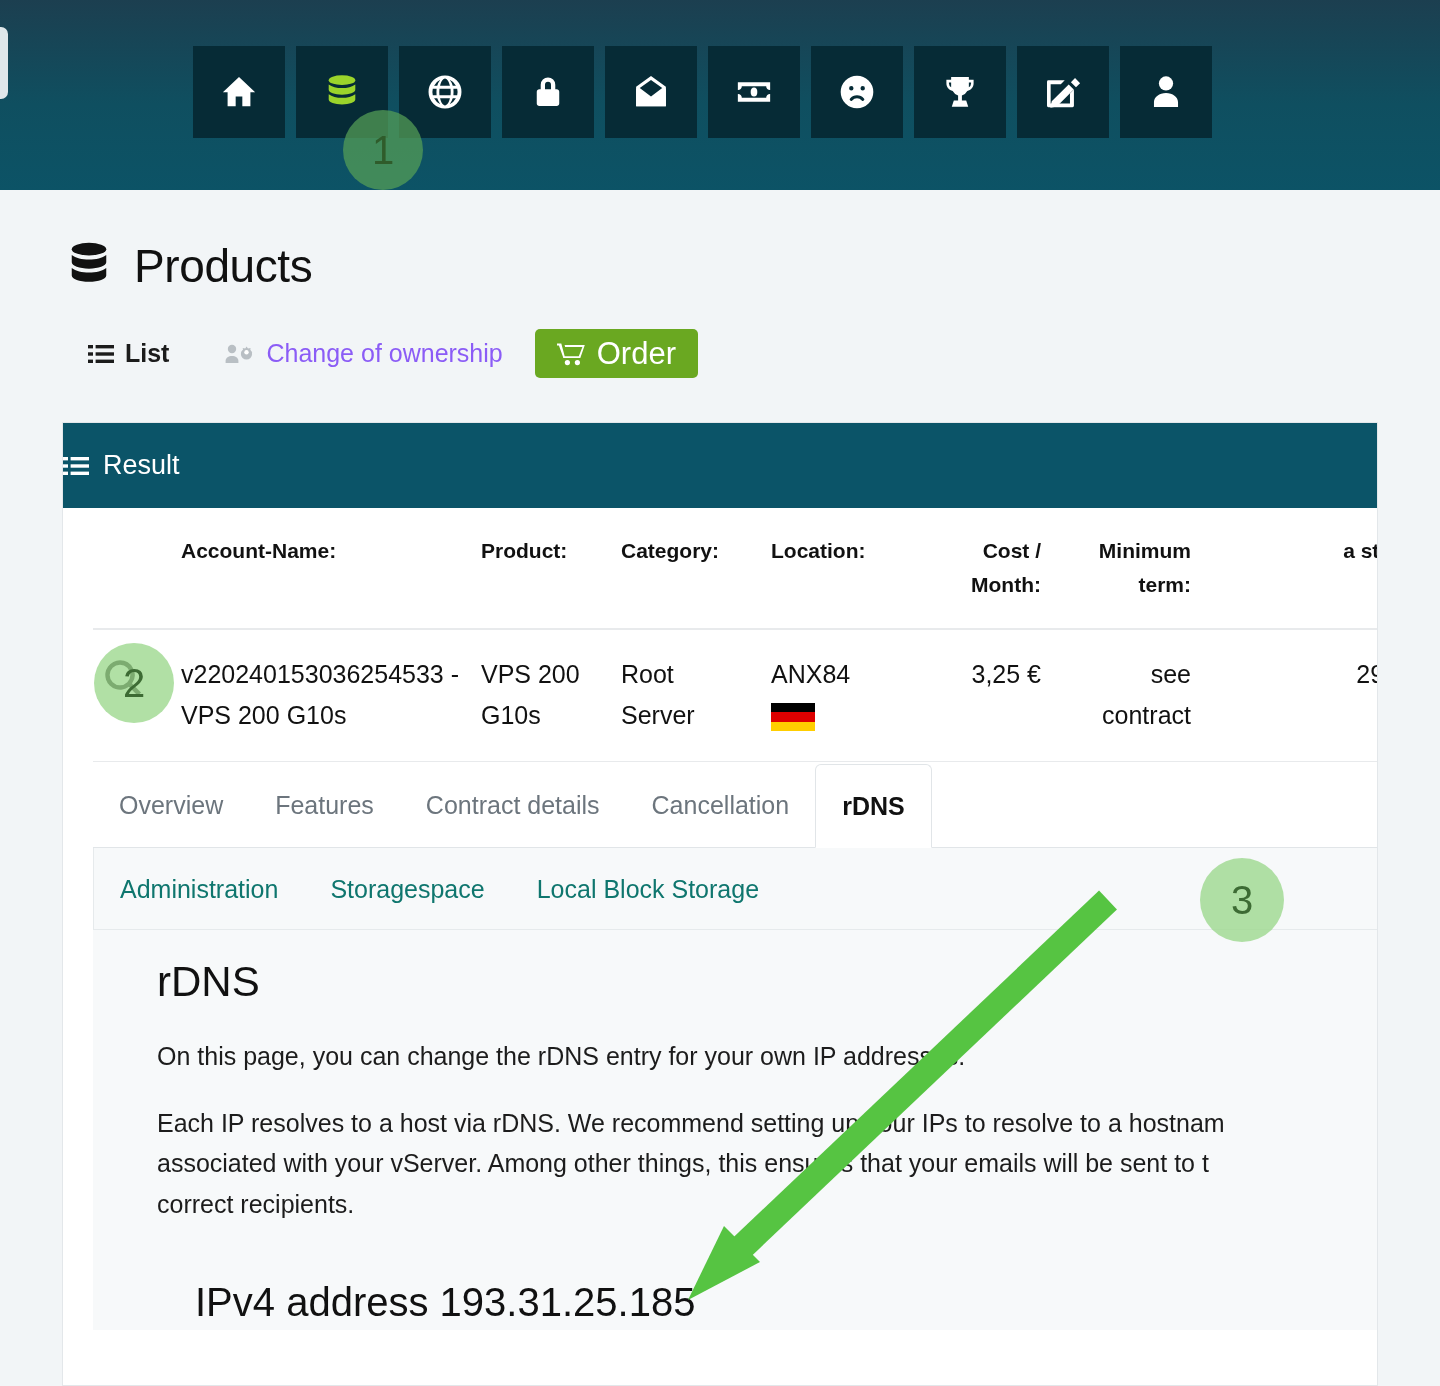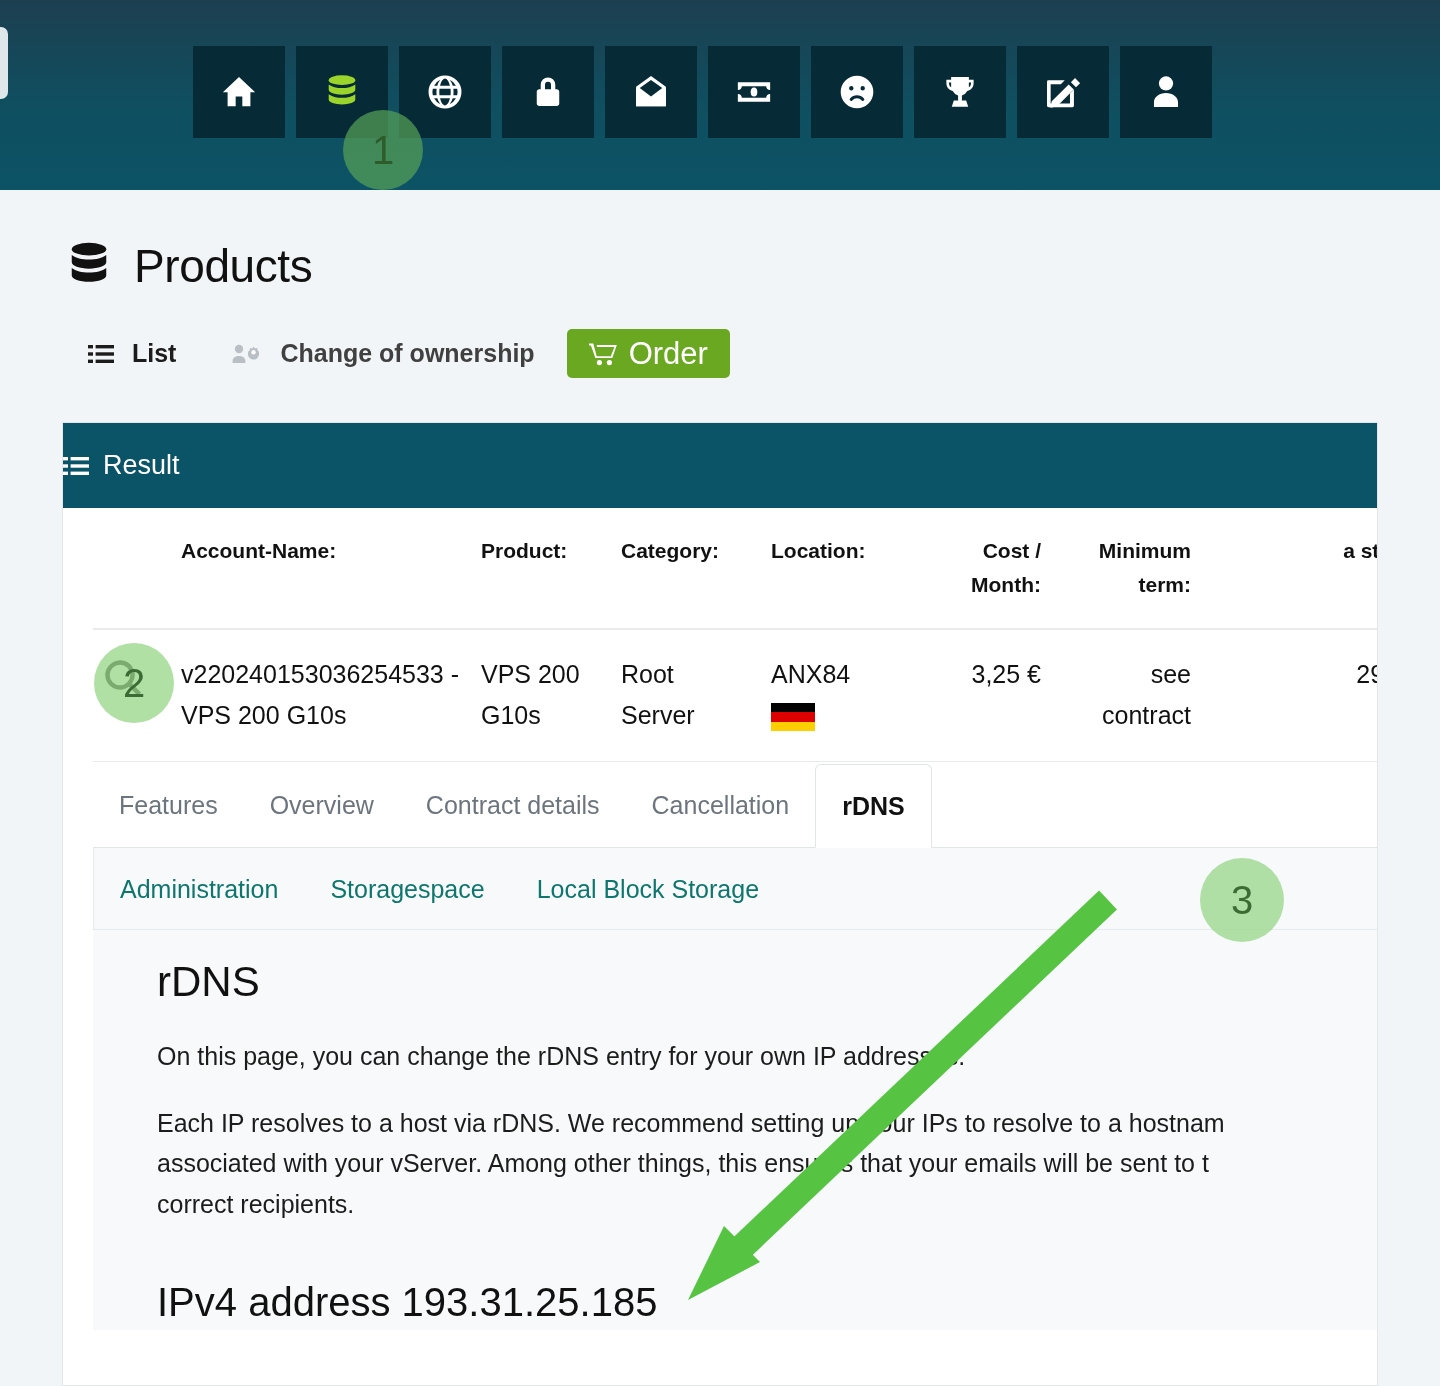--- a/index.html
+++ b/index.html
@@ -42,27 +42,27 @@
     display: flex; align-items: center; gap: 22px;
     margin: 47px 0 0 66px;
   }
   .page-title-row .db-icon svg { width: 46px; height: 50px; fill: #111; display:block; }
   .page-title {
     font-size: 46px; font-weight: 400; color: #111; letter-spacing: -0.4px;
   }
 
   .toolbar { display: flex; align-items: center; gap: 0; margin: 36px 0 0 88px; }
   .tb-item {
-    display: flex; align-items: center; gap: 18px;
+    display: flex; align-items: center; gap: 11px;
     font-size: 25px; cursor: pointer;
   }
   .tb-item .ic svg { display: block; }
   .tb-list { color: #1c1c1c; font-weight: bold; }
   .tb-list .ic svg { width: 26px; height: 22px; fill: #1c1c1c; }
-  .tb-owner { color: #404040; margin-left: 56px; font-weight: bold; }
+  .tb-owner { color: #8b5cf6; margin-left: 56px; }
   .tb-owner .ic svg { width: 30px; height: 22px; fill: #b9bfc4; }
   .btn-order {
     margin-left: 32px;
     background: #6aa821; color: #fff;
     border: none; border-radius: 5px;
     height: 49px; padding: 0 22px;
     display: flex; align-items: center; gap: 12px;
     font-size: 31px; font-family: inherit; cursor: pointer;
   }
   .btn-order svg { width: 28px; height: 24px; fill: #fff; display:block; }
@@ -141,21 +141,21 @@
   }
   .subtab {
     font-size: 25px; color: #0f766e; cursor: pointer;
     padding: 0 26px; line-height: 80px; white-space: nowrap;
   }
 
   
   .panel { margin-left: 30px; width: 1290px; background: #f7f9fa; padding: 28px 0 0 64px; min-height: 400px; }
   .panel h2 { font-size: 42px; font-weight: 400; color: #111; margin-bottom: 30px; }
   .panel p { font-size: 25px; color: #1c1c1c; line-height: 1.62; margin-bottom: 26px; white-space: nowrap; }
-  .panel h3 { font-size: 40px; font-weight: 400; color: #111; margin-top: 56px; }
+  .panel h3 { font-size: 40px; font-weight: 400; color: #111; margin-top: 56px; margin-left: 38px; }
 
   
   .badge {
     position: absolute; border-radius: 50%;
     display: flex; align-items: center; justify-content: center;
     font-size: 40px; color: #3d6b34;
     background: rgba(124, 190, 104, 0.62);
     pointer-events: none; z-index: 40;
   }
   #badge1 { left: 343px; top: 110px; width: 80px; height: 80px; background: rgba(86,160,86,0.72); color:#2f5c2b; }
@@ -374,22 +374,22 @@
               <span class="flag"></span>
             </td>
             <td>3,25 €</td>
             <td>see contract</td>
             <td>29.</td>
           </tr>
         </tbody>
       </table>
 
       <div class="tabs">
+        <div class="tab">Overview</div>
         <div class="tab">Features</div>
-        <div class="tab">Overview</div>
         <div class="tab">Contract details</div>
         <div class="tab">Cancellation</div>
         <div class="tab active">rDNS</div>
       </div>
 
       <div class="subtabs">
         <div class="subtab">Administration</div>
         <div class="subtab">Storagespace</div>
         <div class="subtab">Local Block Storage</div>
       </div>

